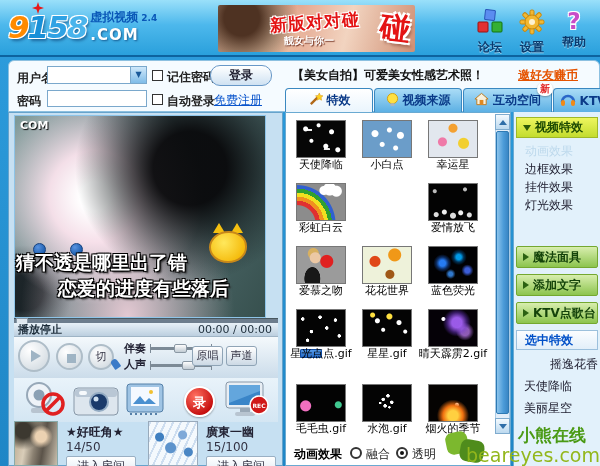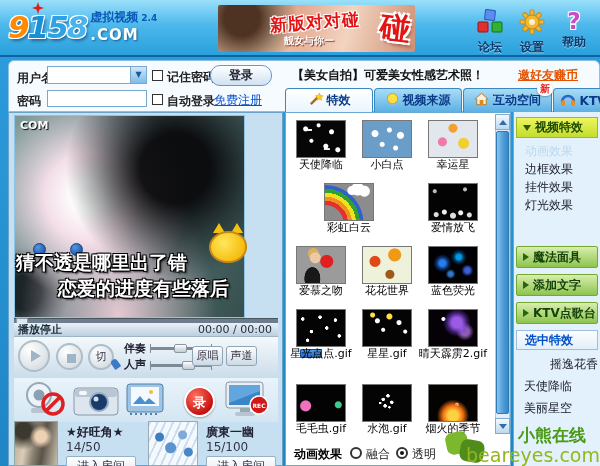--- a/index.html
+++ b/index.html
@@ -68,21 +68,21 @@
   .tab.active{background:linear-gradient(#ffffff,#eaf5fd);}
   .badge-new{position:absolute;right:-2px;top:-7px;background:#fff;border-radius:8px;padding:0 3px;
     font-size:10px;font-weight:bold;color:#e02020;box-shadow:0 1px 2px rgba(0,0,0,.3);}
 
   
   .left-bg{left:8px;top:112px;width:275px;height:354px;background:#c6e0f2;border:1px solid #67a3cb;}
   .grid-bg{left:285px;top:112px;width:226px;height:354px;background:#fff;border:1px solid #6aaad2;}
   .side-bg{left:513px;top:112px;width:87px;height:354px;background:#e2f1fb;border-left:1px solid #6aaad2;}
 
   
-  .video{left:14px;top:115px;width:231px;height:203px;border:1px solid #8ec4e8;overflow:hidden;
+  .video{left:14px;top:115px;width:252px;height:203px;border:1px solid #8ec4e8;overflow:hidden;
     background:
       radial-gradient(circle at 70% 26%, rgba(8,8,10,.95) 16%, rgba(18,24,26,.55) 32%, rgba(0,0,0,0) 50%),
       radial-gradient(circle at 32% 40%, #ffffff 7%, rgba(255,230,240,.92) 22%, rgba(255,255,255,0) 52%),
       radial-gradient(ellipse at 45% 100%, rgba(236,206,216,.95) 0%, rgba(236,206,216,0) 55%),
       radial-gradient(circle at 4% 88%, rgba(20,26,30,.9) 6%, rgba(20,26,30,0) 16%),
       linear-gradient(118deg,#7e9a98 0%,#5d7b7e 40%,#37504e 100%);}
   .vcorner{position:absolute;left:5px;top:3px;color:#fff;font-size:11px;font-weight:bold;
     text-shadow:1px 1px 1px #000;}
   .lyric-dot{position:absolute;top:124px;width:13px;height:13px;border-radius:50%;
     background:radial-gradient(circle at 35% 30%,#5a94e0,#1d5fb0 70%);border:1px solid #14407e;}
@@ -510,21 +510,21 @@
     <div class="cap">天使降临</div>
   </div>
   <div class="abs cell" style="left:352px;top:120px;">
     <div class="thumb th1"></div>
     <div class="cap">小白点</div>
   </div>
   <div class="abs cell" style="left:418px;top:120px;">
     <div class="thumb th2"></div>
     <div class="cap">幸运星</div>
   </div>
-  <div class="abs cell" style="left:286px;top:183px;margin-left:28px;">
+  <div class="abs cell" style="left:286px;top:183px;">
     <div class="thumb th3"></div>
     <div class="cap">彩虹白云</div>
   </div>
   <div class="abs cell" style="left:418px;top:183px;">
     <div class="thumb th5"></div>
     <div class="cap">爱情放飞</div>
   </div>
   <div class="abs cell" style="left:286px;top:246px;">
     <div class="thumb th6"></div>
     <div class="cap">爱慕之吻</div>

